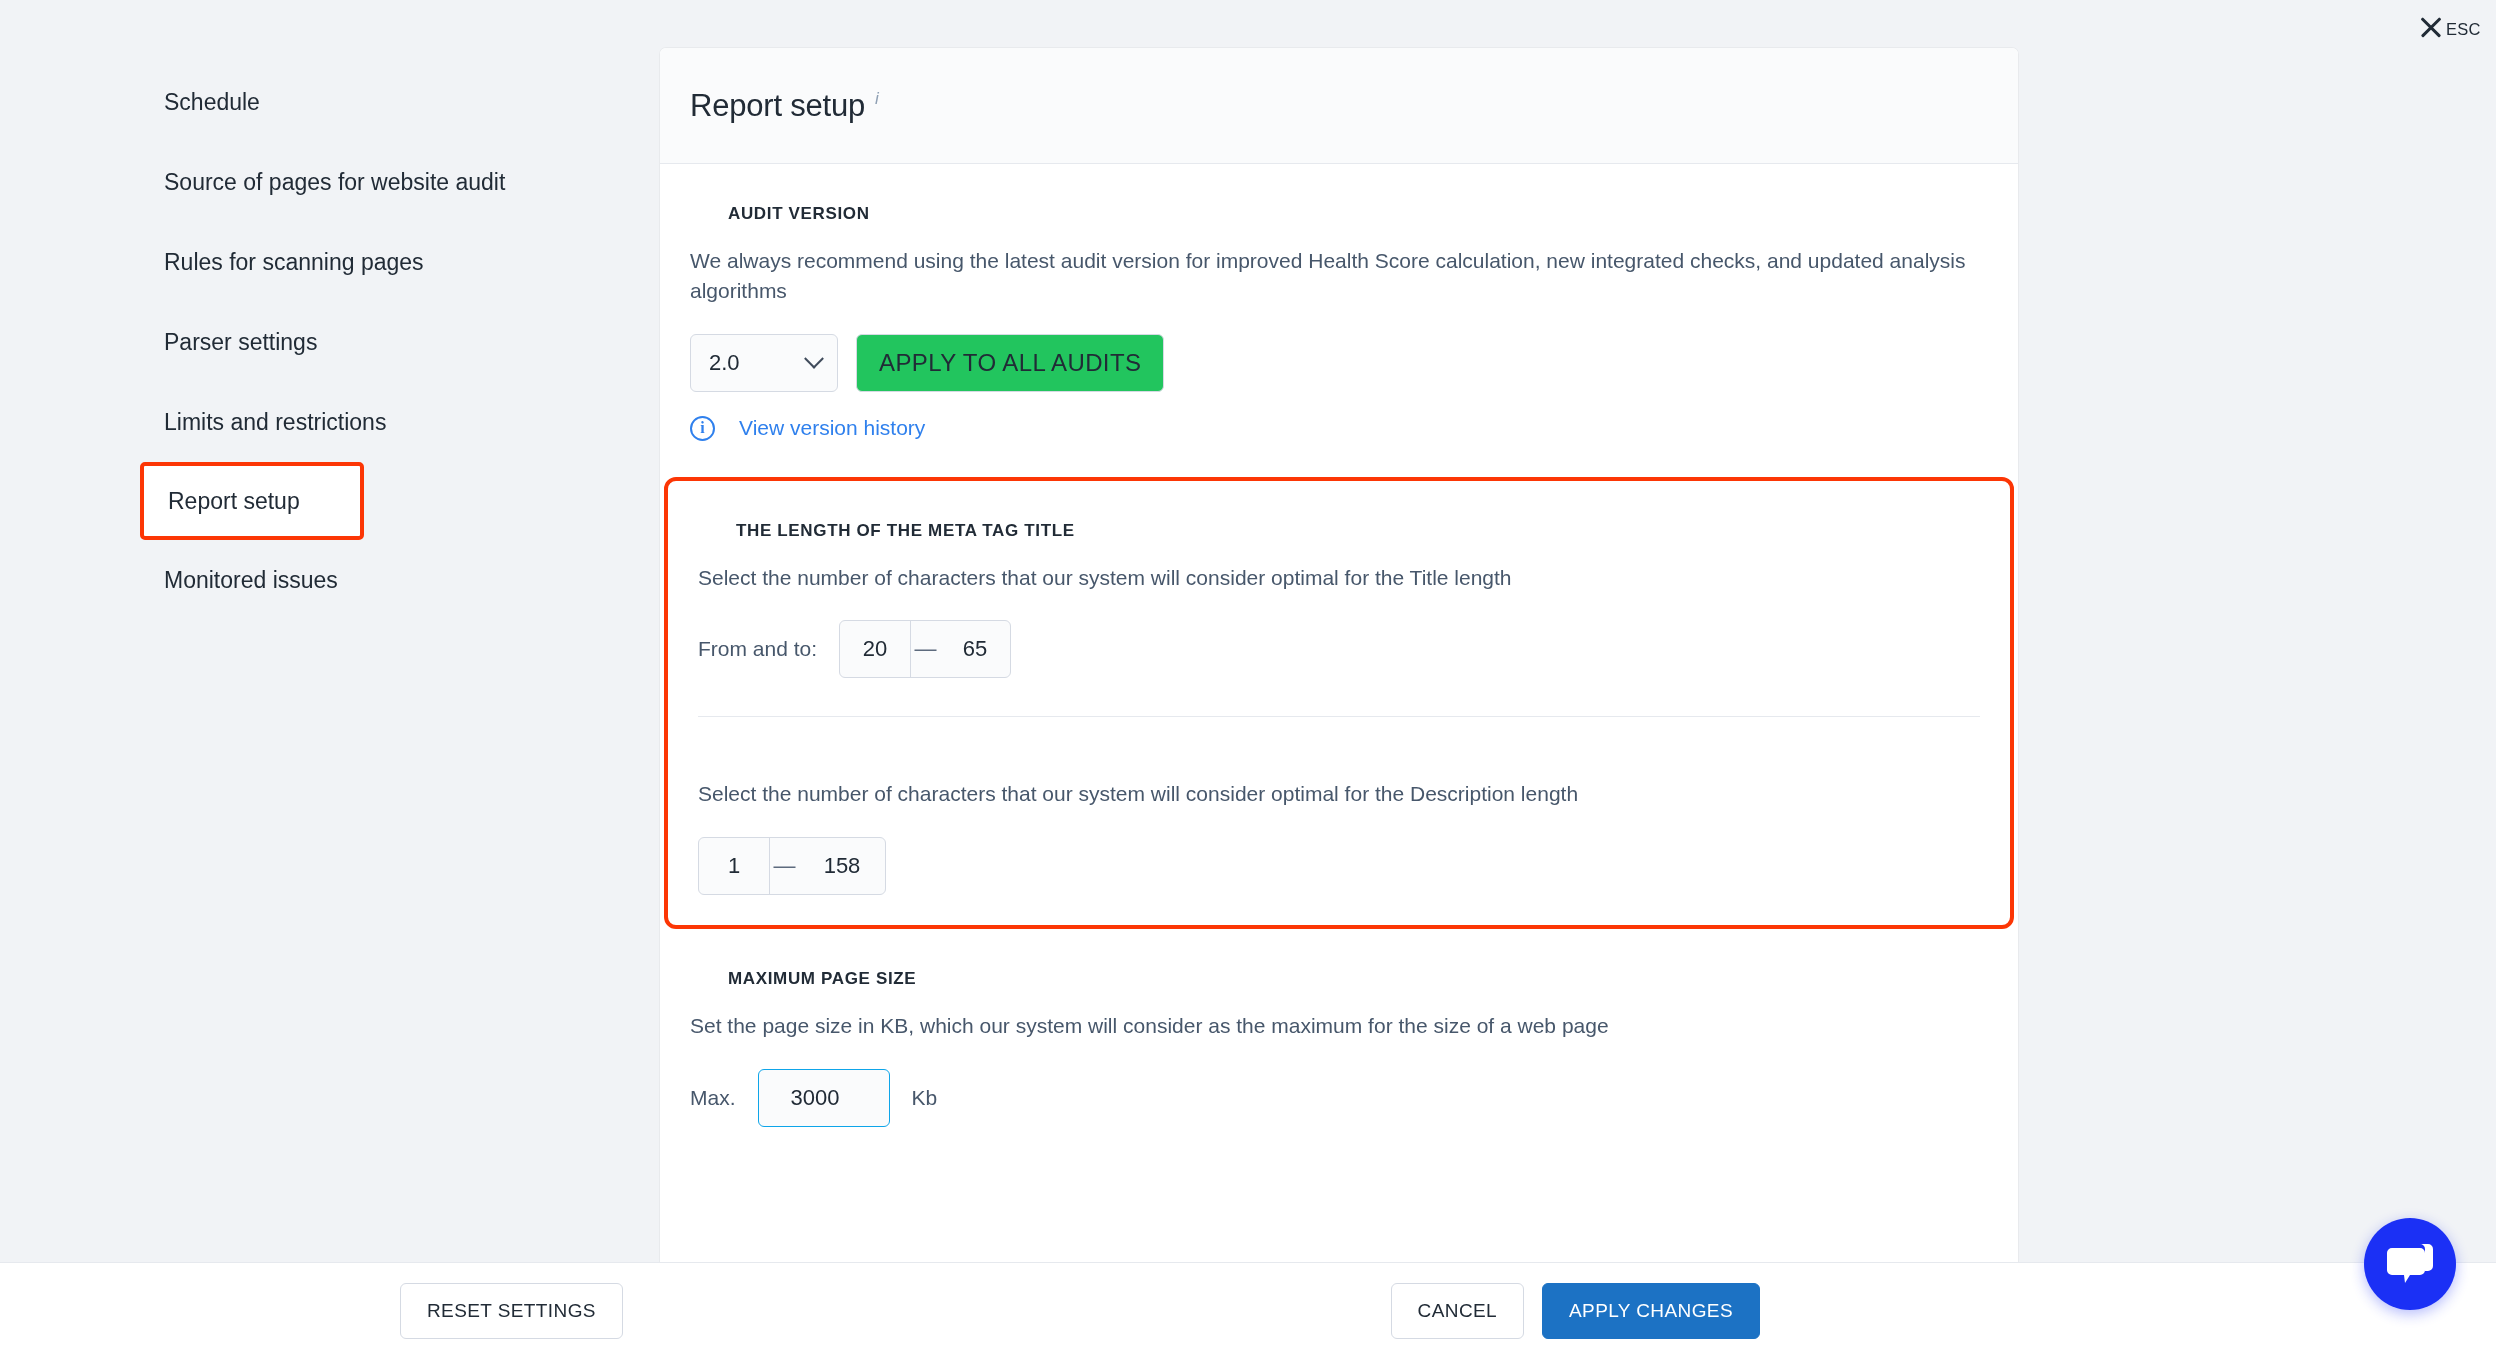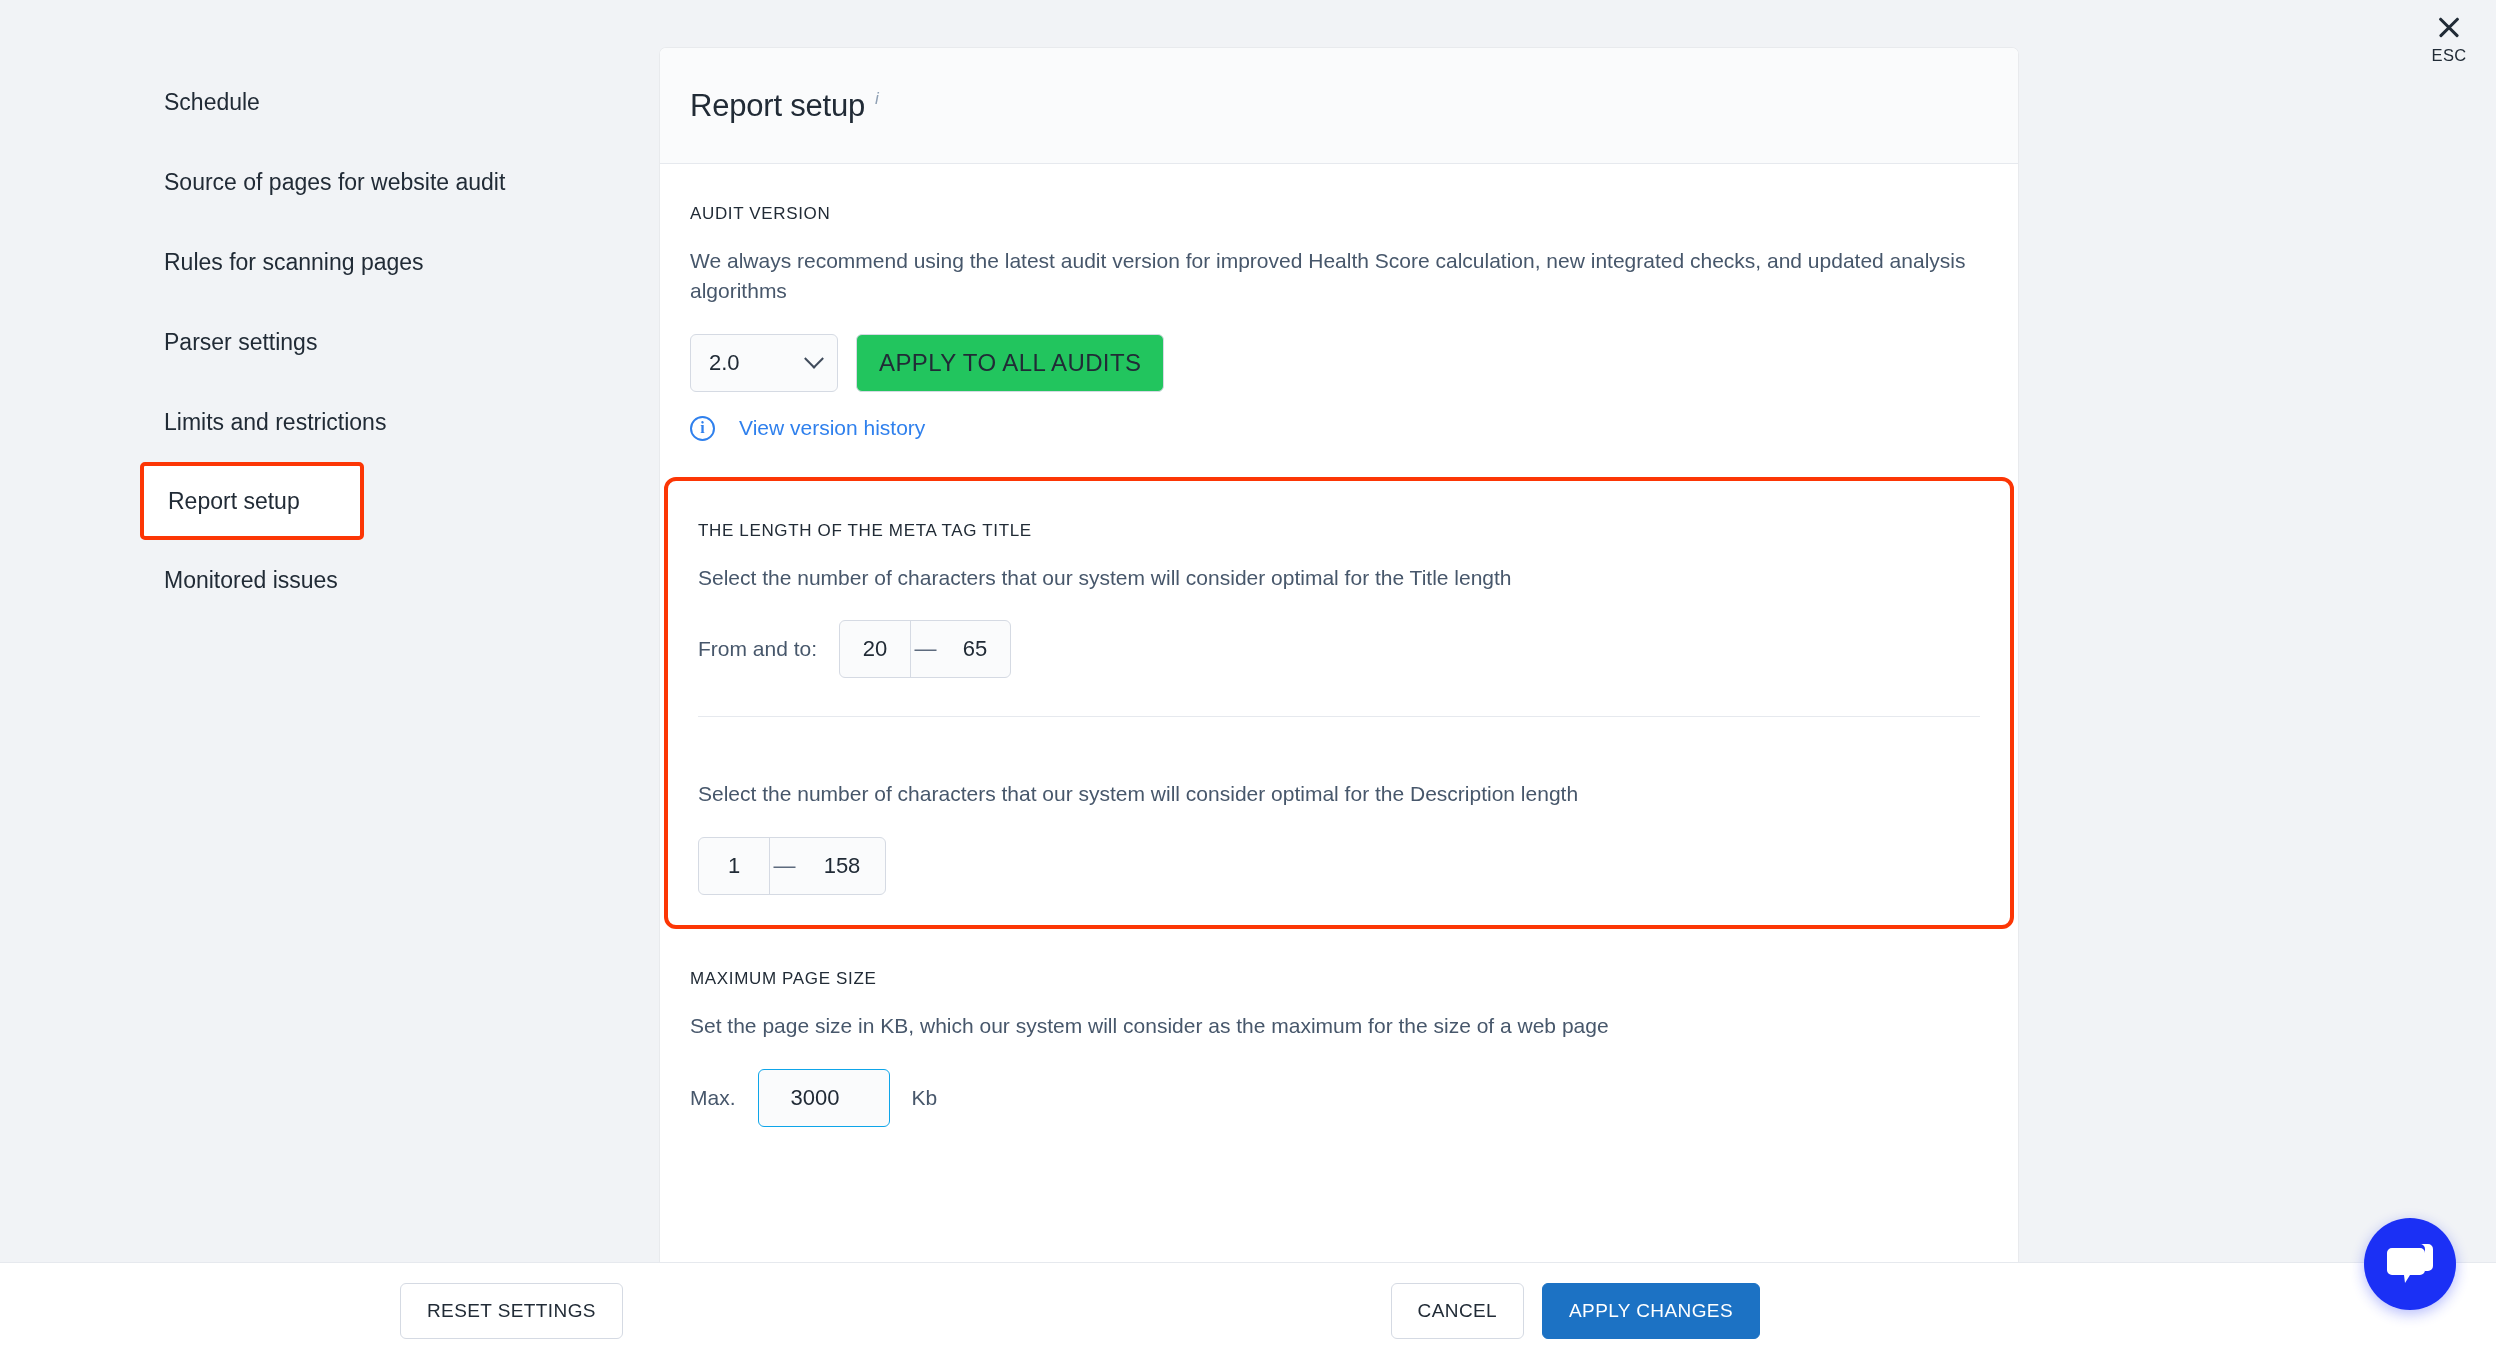--- a/index.html
+++ b/index.html
@@ -17,21 +17,21 @@
     position: relative;
   }
 
   
   .esc-control {
     position: absolute;
     top: 12px;
     right: 14px;
     width: 66px;
     display: flex;
-    flex-direction: column;
+    flex-direction: row;
     align-items: center;
     cursor: pointer;
     user-select: none;
   }
   .esc-icon {
     width: 30px;
     height: 30px;
     position: relative;
   }
   .esc-icon::before,
@@ -125,24 +125,25 @@
 
   .panel-body {
     padding: 0 0 0 0;
   }
 
   .section {
     padding: 40px 30px 0 30px;
   }
   .section-title {
     font-size: 17px;
-    font-weight: 400;
+    font-weight: 700;
     letter-spacing: 0.65px;
     color: #212b36;
     text-transform: uppercase;
+    margin-left: 38px;
   }
   .section-desc {
     margin-top: 22px;
     font-size: 21px;
     line-height: 1.42;
     color: #47576b;
     max-width: 1290px;
   }
 
   

